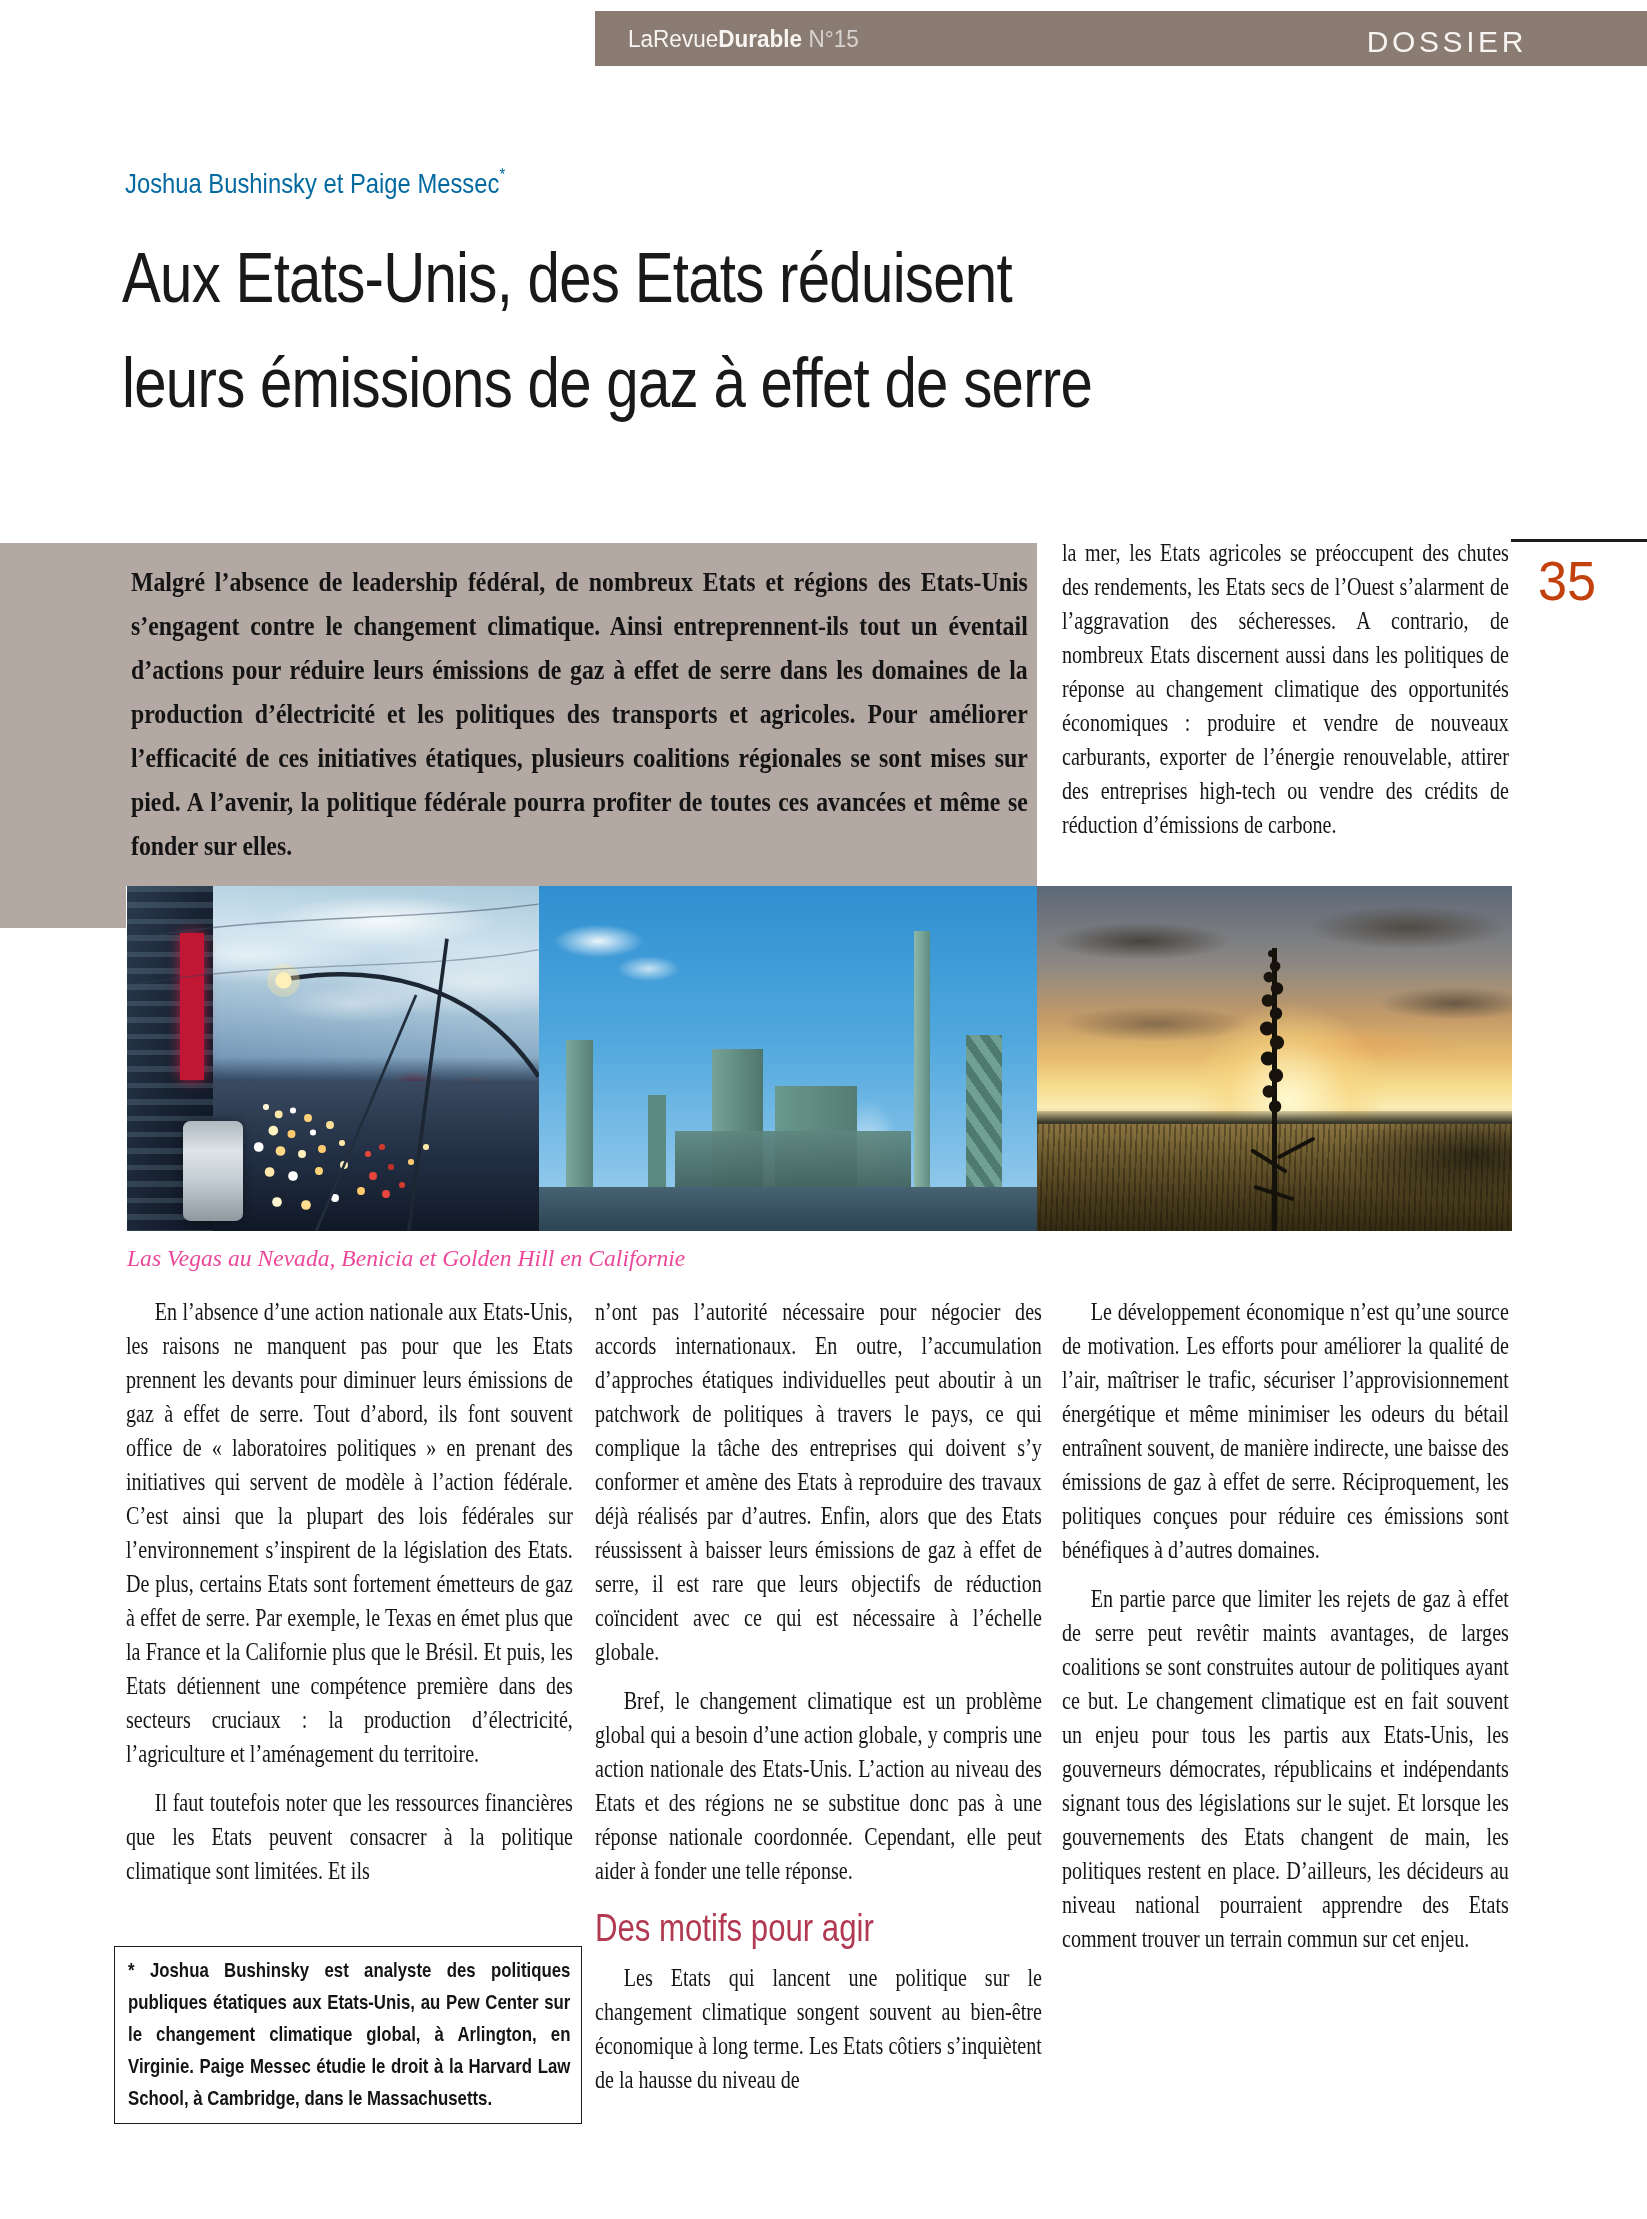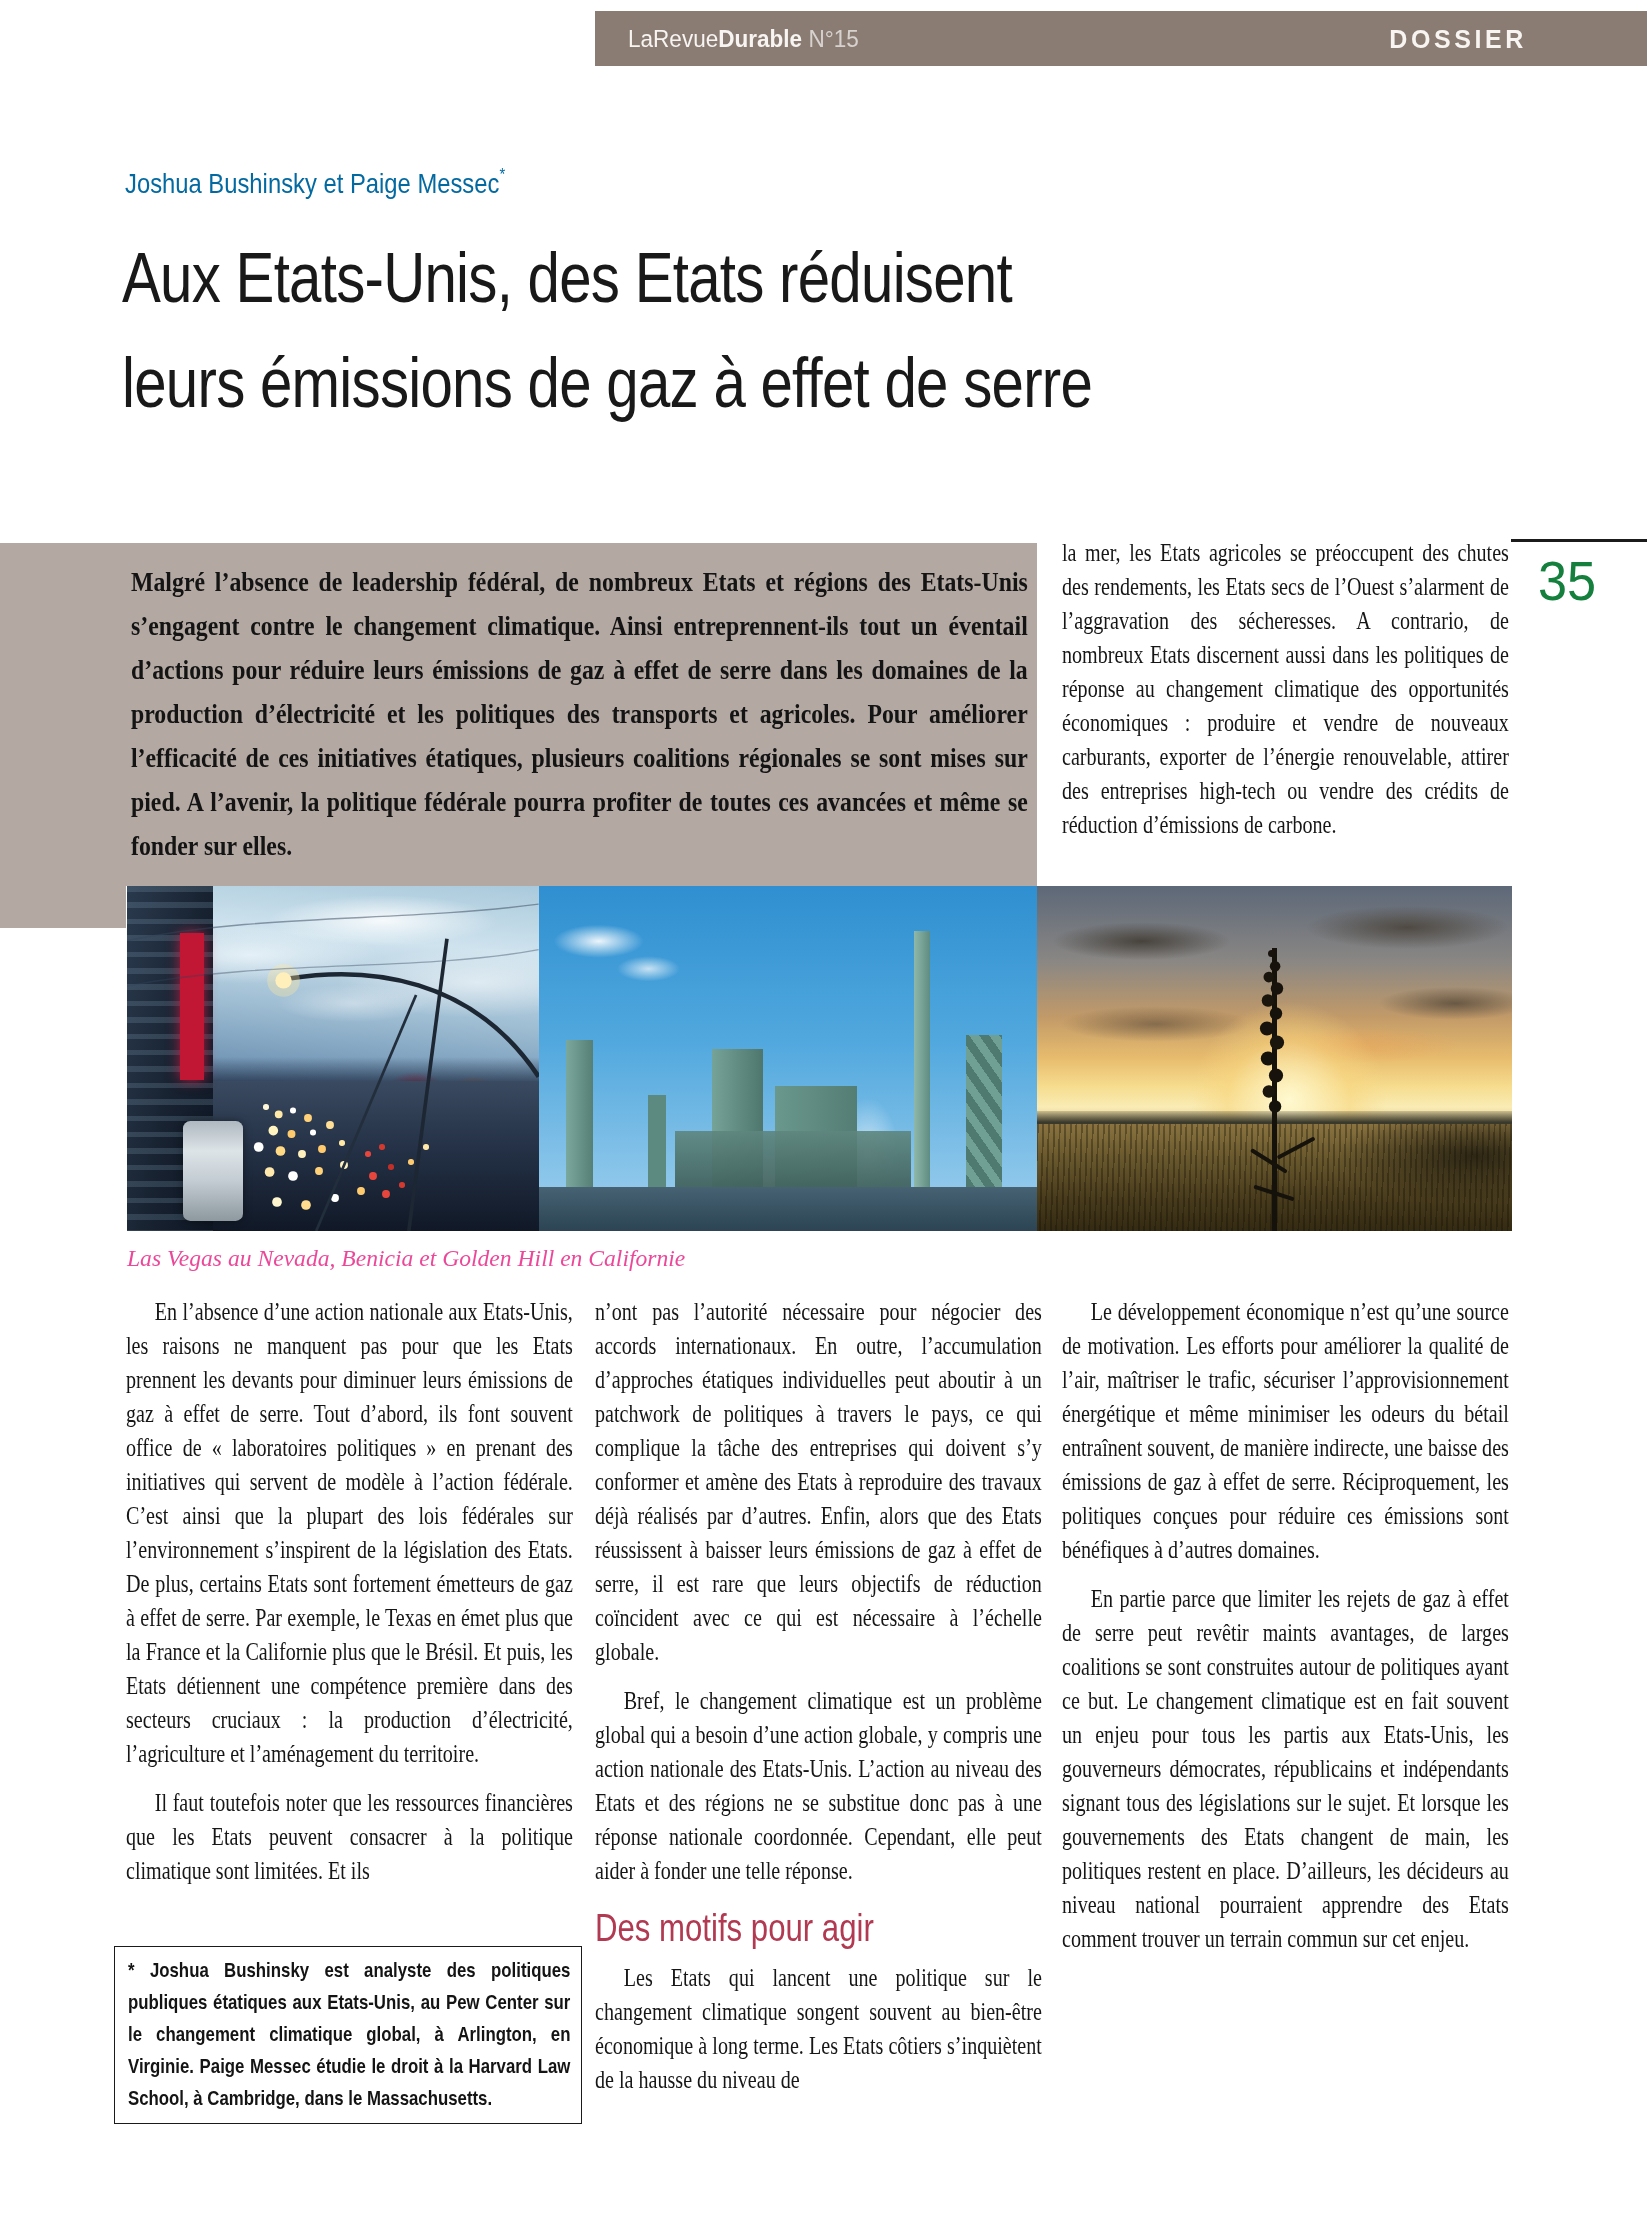--- a/index.html
+++ b/index.html
@@ -7,21 +7,21 @@
         font-family:"Liberation Serif","DejaVu Serif",serif;color:#161616;padding-left:41px;}
   .abs{position:absolute;}
   .cond{transform-origin:0 0;display:block;}
 
   
   #topbar{left:595px;top:11px;width:1052px;height:55px;background:#8a7c73;
           font-family:"Liberation Sans",sans-serif;color:#f7f4f1;}
   #journal{position:absolute;left:33px;top:13.6px;font-size:24.5px;white-space:nowrap;transform:scaleX(.92);transform-origin:0 0;}
   #journal .bold{font-weight:bold;}
   #journal .issue{color:rgba(255,255,255,.66);}
-  #dossier{position:absolute;right:120px;top:13.6px;font-size:25px;font-weight:bold;letter-spacing:3.6px;}
+  #dossier{position:absolute;right:120px;top:13.6px;font-size:30px;font-weight:normal;letter-spacing:3.6px;}
 
   
   #byline{left:125px;top:164px;font-family:"Liberation Sans",sans-serif;font-size:28px;color:#0369a1;white-space:nowrap;}
   #byline .in{transform:scaleX(.85);}
   #byline sup{font-size:17.3px;vertical-align:12.7px;}
   #title{left:122px;top:225px;font-family:"Liberation Sans",sans-serif;font-size:71px;
          line-height:105px;color:#191919;letter-spacing:-0.9px;white-space:nowrap;}
   #title .in{transform:scaleX(.82);}
 
   
@@ -33,21 +33,21 @@
 
   
   #aside-top{left:1062px;top:536px;width:545px;}
   .coltext{width:545px;transform:scaleX(.82);transform-origin:0 0;font-size:24.5px;line-height:34px;text-align:justify;}
   .coltext p{margin:0 0 14.5px 0;text-indent:35px;}
   .coltext p.noindent{text-indent:0;}
   .coltext p:last-child{margin-bottom:0;}
 
   
   #rule35{left:1511px;top:539px;width:136px;height:2.7px;background:#1b1b1b;}
-  #pageno{left:1538px;top:549px;font-family:"Liberation Sans",sans-serif;font-size:55px;color:#15803d;white-space:nowrap;}
+  #pageno{left:1538px;top:549px;font-family:"Liberation Sans",sans-serif;font-size:55px;color:#c2410c;white-space:nowrap;}
   #pageno .in{transform:scaleX(.95);}
 
   
   .photo{top:886px;height:345px;overflow:hidden;}
   #ph1{left:127px;width:412px;
     background:
       radial-gradient(ellipse 164px 36px at 62% 10%,rgba(255,255,255,.85),transparent 70%),
       radial-gradient(ellipse 200px 50px at 85% 28%,rgba(255,255,255,.55),transparent 70%),
       radial-gradient(ellipse 182px 41px at 30% 20%,rgba(242,249,253,.75),transparent 70%),
       radial-gradient(ellipse 109px 27px at 55% 34%,rgba(255,255,255,.4),transparent 70%),

